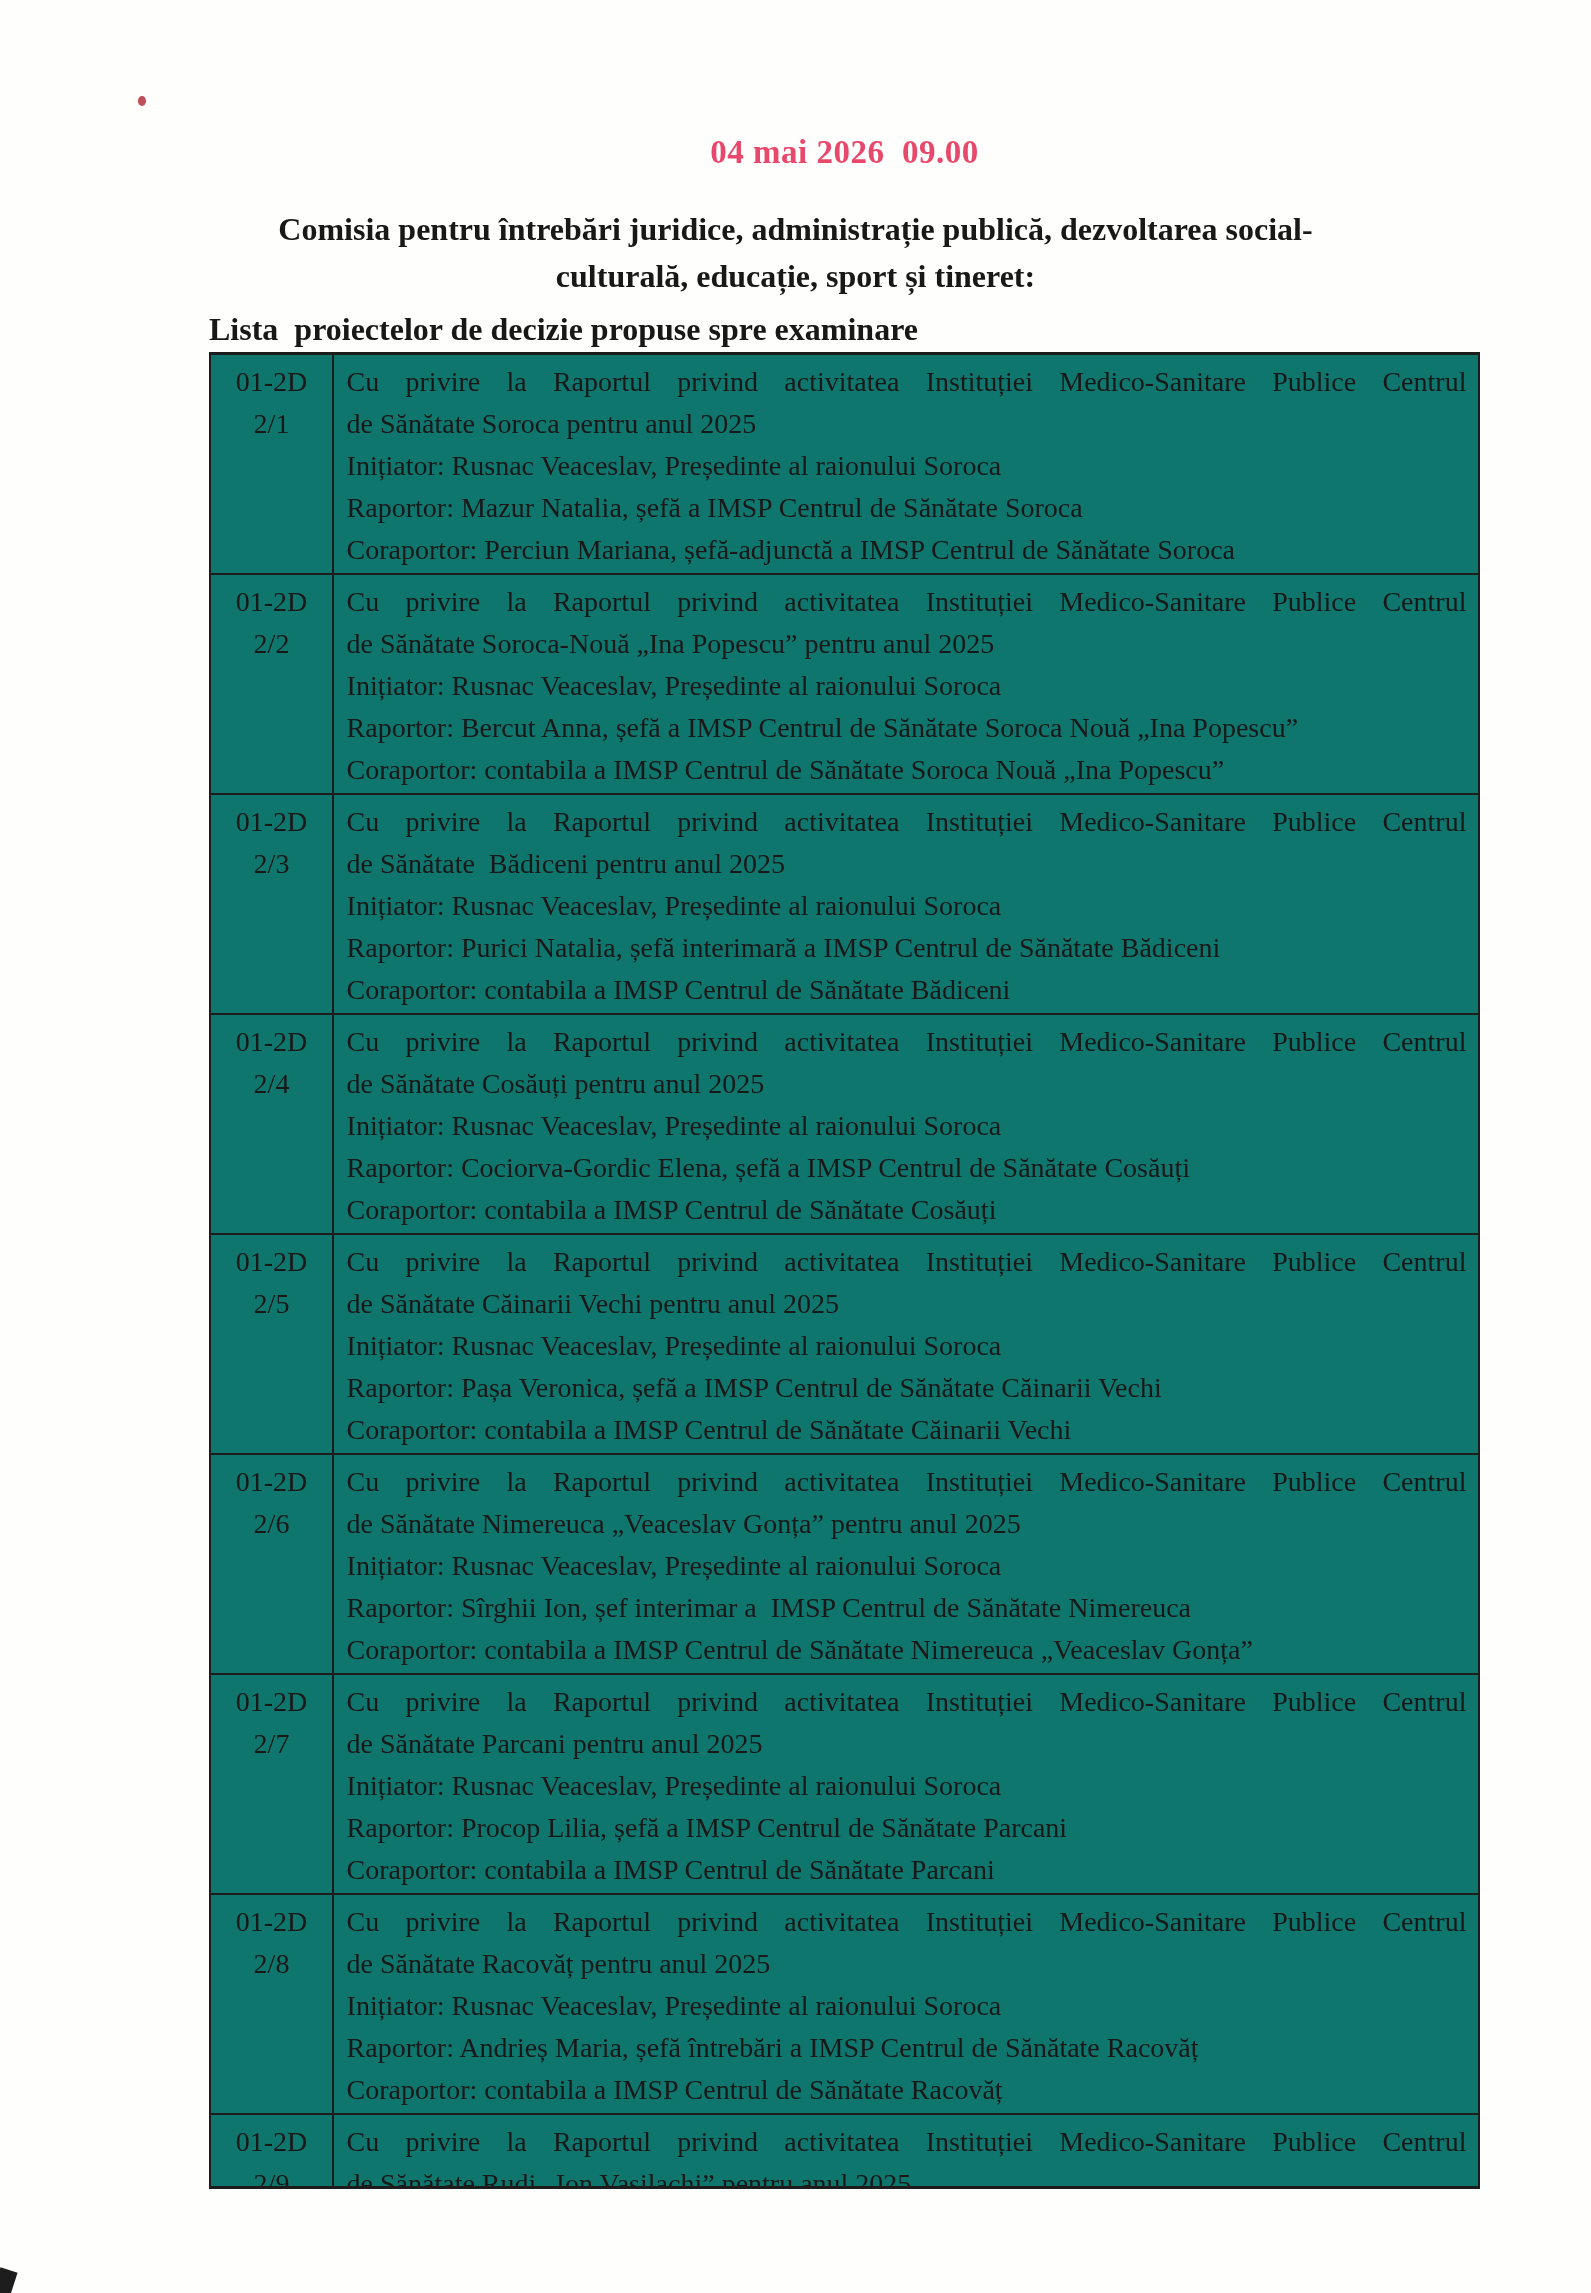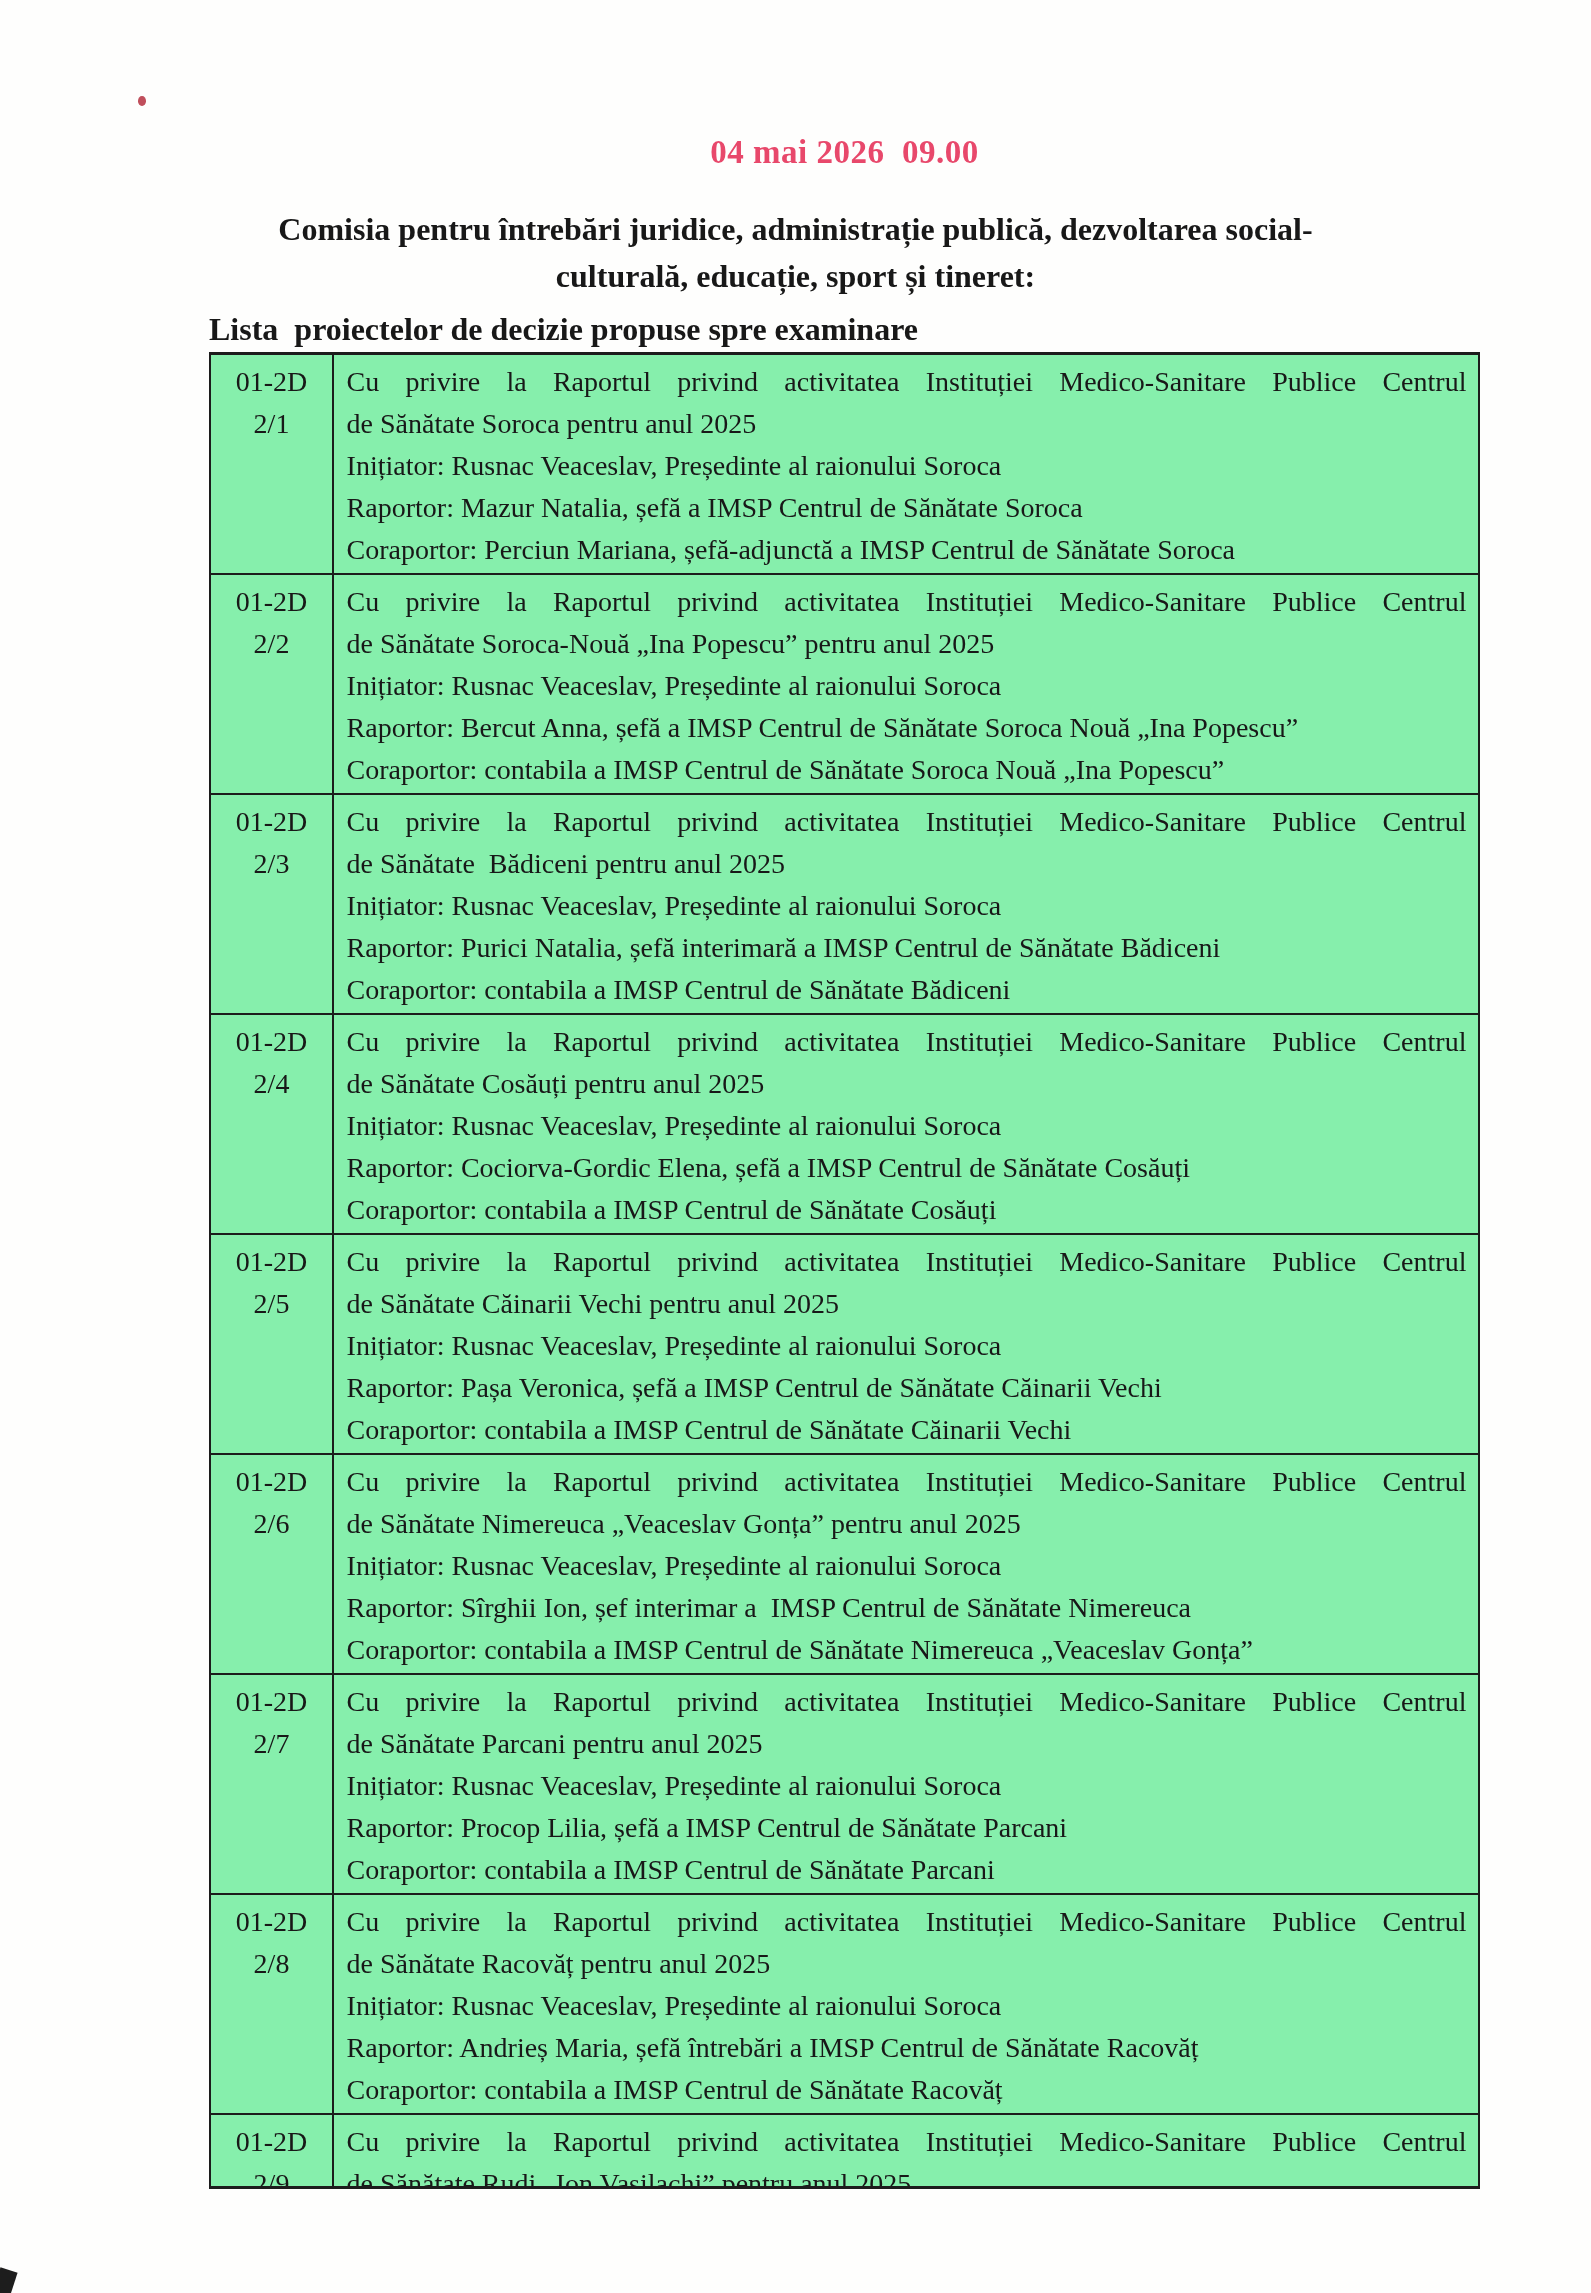--- a/index.html
+++ b/index.html
@@ -21,21 +21,21 @@
     text-align:center; font-size:32px; font-weight:bold; line-height:47px;margin-top:26px;
   }
   .list-title {
     position:absolute; left:209px; top:311px; width:1271px;
     font-size:32px; font-weight:bold;
     white-space:pre-wrap;
   }
   .doc-table {
     position:absolute; left:209px; top:352px; width:1271px;
     border:2.9px solid #1c1c1c; border-top-width:3.9px; border-bottom-width:3.9px;
-    box-sizing:border-box; background:#86efac;
+    box-sizing:border-box; background:#0f766e;
   }
   .row {
     display:grid; grid-template-columns:123px 1fr;
     border-bottom:2.9px solid #1c1c1c;
     height:220px; box-sizing:border-box; overflow:hidden;
   }
   .row.last { border-bottom:none; height:71px; }
   .cell-id {
     border-right:2.9px solid #1c1c1c; box-sizing:border-box;
     text-align:center; padding-top:5.8px;

